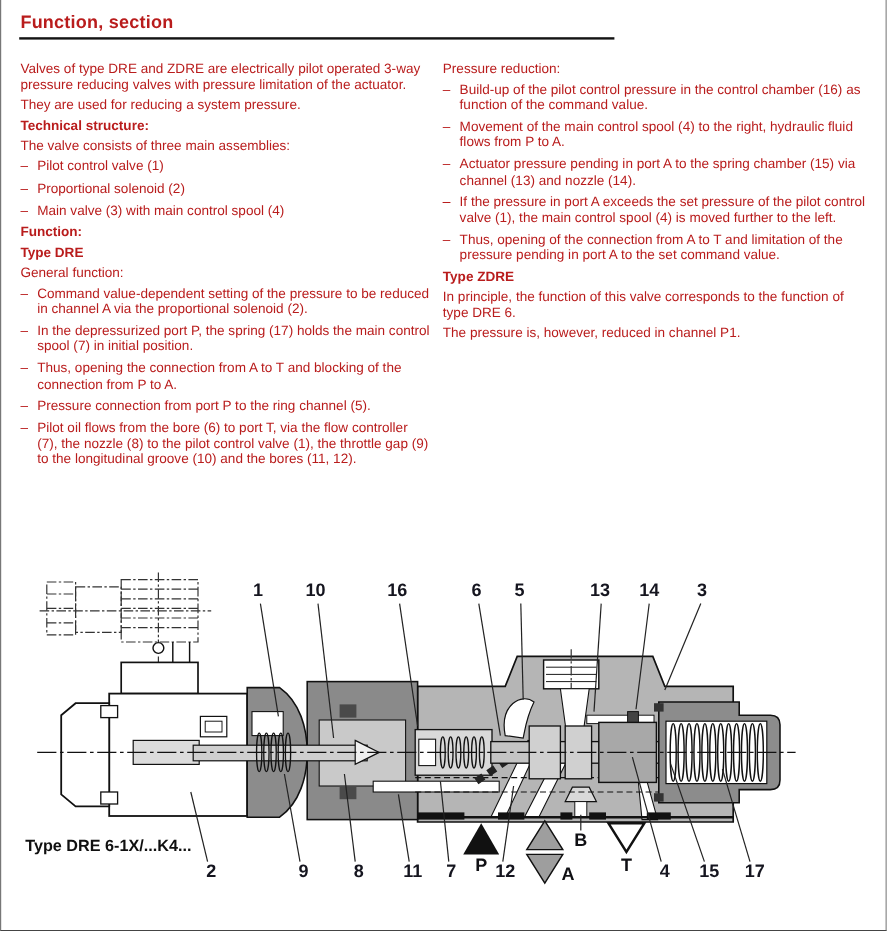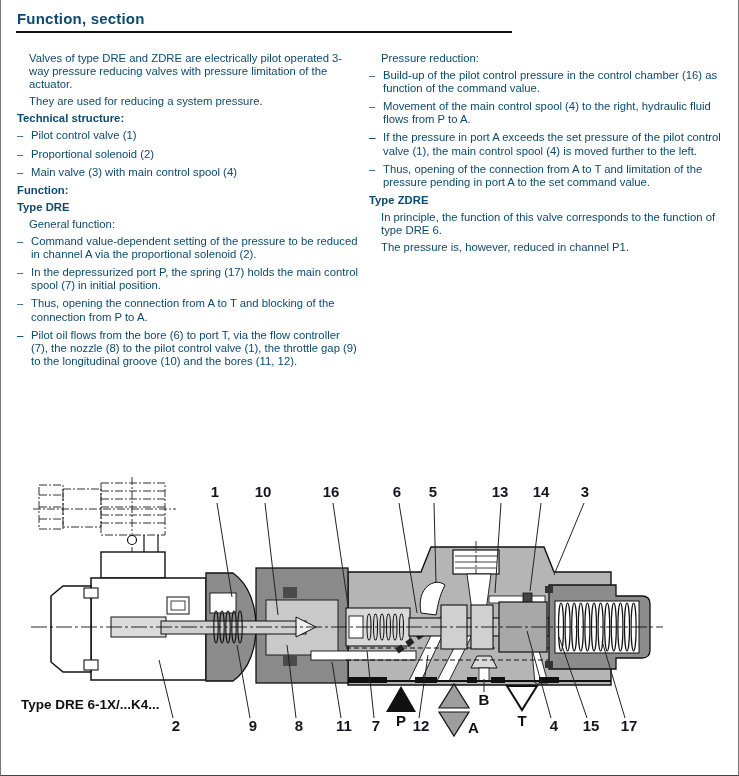--- a/index.html
+++ b/index.html
@@ -1,25 +1,25 @@
 <!DOCTYPE html>
 <html><head>
 <meta charset="utf-8">
 <style>
   html,body{margin:0;padding:0;background:#fff;}
   .page{position:relative;width:739px;height:776px;background:#ffffff;
-        font-family:"Liberation Sans",sans-serif;color:#0c4a6e;
+        font-family:"Liberation Sans",sans-serif;color:#b91c1c;
         border-left:1px solid #777;border-right:1px solid #777;border-bottom:1px solid #444;
         box-sizing:border-box;overflow:hidden;}
   .header-title{position:absolute;left:16px;top:10px;font-size:15px;font-weight:bold;letter-spacing:0.2px;}
   .header-rule{position:absolute;left:15px;top:31px;width:496px;height:2px;background:#141414;}
   .col{position:absolute;top:52px;font-size:11.3px;line-height:1.16;}
   .col-left{left:16px;width:341px;}
   .col-right{left:368px;width:353px;}
-  .para{margin:0 0 4px 12px;}
+  .para{margin:0 0 4px 0;}
   .head{font-weight:bold;margin:1px 0 4px 0;}
   .bullet{position:relative;padding-left:14px;margin:0 0 5px 0;}
   .bullet .dash{position:absolute;left:0;top:0;}
   .diagram{position:absolute;left:0;top:455px;}
   svg text{font-family:"Liberation Sans",sans-serif;font-weight:bold;fill:#15151f;}
   .callout{font-size:15px;}
   .portlabel{font-size:15px;fill:#101014;}
   .caption{font-size:13.5px;fill:#101010;}
   .phantom{stroke:#333;stroke-width:1;fill:none;stroke-dasharray:8 2 2 2;}
   .leader{stroke:#222;stroke-width:1;}
@@ -29,38 +29,39 @@
 
 <div class="page">
 
   <div class="header-title">Function, section</div>
   <div class="header-rule"></div>
 
   <div class="col col-left">
     <p class="para">Valves of type DRE and ZDRE are electrically pilot operated 3-way pressure reducing valves with pressure limitation of the actuator.</p>
     <p class="para">They are used for reducing a system pressure.</p>
     <p class="head">Technical structure:</p>
+    <p class="para">The valve consists of three main assemblies:</p>
     <div class="bullet"><span class="dash">–</span><span>Pilot control valve (1)</span></div>
     <div class="bullet"><span class="dash">–</span><span>Proportional solenoid (2)</span></div>
     <div class="bullet"><span class="dash">–</span><span>Main valve (3) with main control spool (4)</span></div>
     <p class="head">Function:</p>
     <p class="head">Type DRE</p>
     <p class="para">General function:</p>
     <div class="bullet"><span class="dash">–</span><span>Command value-dependent setting of the pressure to be reduced in channel A via the proportional solenoid (2).</span></div>
     <div class="bullet"><span class="dash">–</span><span>In the depressurized port P, the spring (17) holds the main control spool (7) in initial position.</span></div>
     <div class="bullet"><span class="dash">–</span><span>Thus, opening the connection from A to T and blocking of the connection from P to A.</span></div>
-    <div class="bullet"><span class="dash">–</span></div>
+    <div class="bullet"><span class="dash">–</span><span>Pressure connection from port P to the ring channel (5).</span></div>
     <div class="bullet"><span class="dash">–</span><span>Pilot oil flows from the bore (6) to port T, via the flow controller (7), the nozzle (8) to the pilot control valve (1), the throttle gap (9) to the longitudinal groove (10) and the bores (11, 12).</span></div>
   </div>
 
   <div class="col col-right">
     <p class="para">Pressure reduction:</p>
     <div class="bullet"><span class="dash">–</span><span>Build-up of the pilot control pressure in the control chamber (16) as function of the command value.</span></div>
     <div class="bullet"><span class="dash">–</span><span>Movement of the main control spool (4) to the right, hydraulic fluid flows from P to A.</span></div>
-    <div class="bullet"><span class="dash">–</span></div>
+    <div class="bullet"><span class="dash">–</span><span>Actuator pressure pending in port A to the spring chamber (15) via channel (13) and nozzle (14).</span></div>
     <div class="bullet"><span class="dash">–</span></div>
     <div class="bullet"><span class="dash">–</span><span>If the pressure in port A exceeds the set pressure of the pilot control valve (1), the main control spool (4) is moved further to the left.</span></div>
     <div class="bullet"><span class="dash">–</span><span>Thus, opening of the connection from A to T and limitation of the pressure pending in port A to the set command value.</span></div>
     <p class="head">Type ZDRE</p>
     <p class="para">In principle, the function of this valve corresponds to the function of type DRE 6.</p>
     <p class="para">The pressure is, however, reduced in channel P1.</p>
   </div>
 
   <div class="diagram">
   <svg width="739" height="321" viewBox="0 0 739 321">

